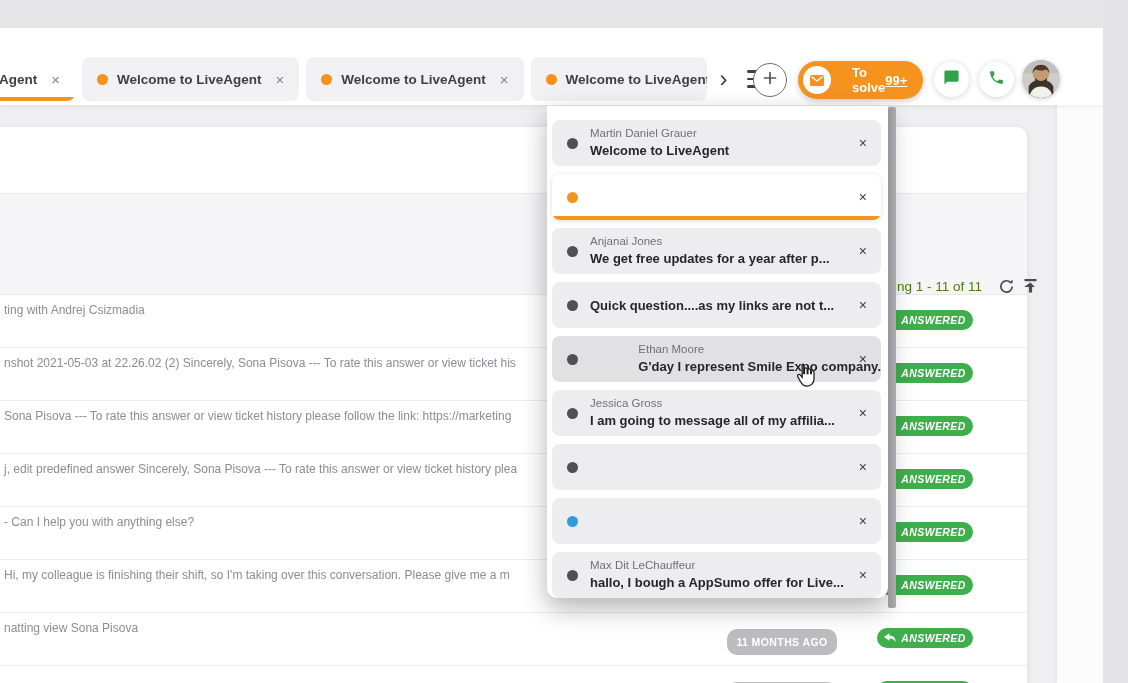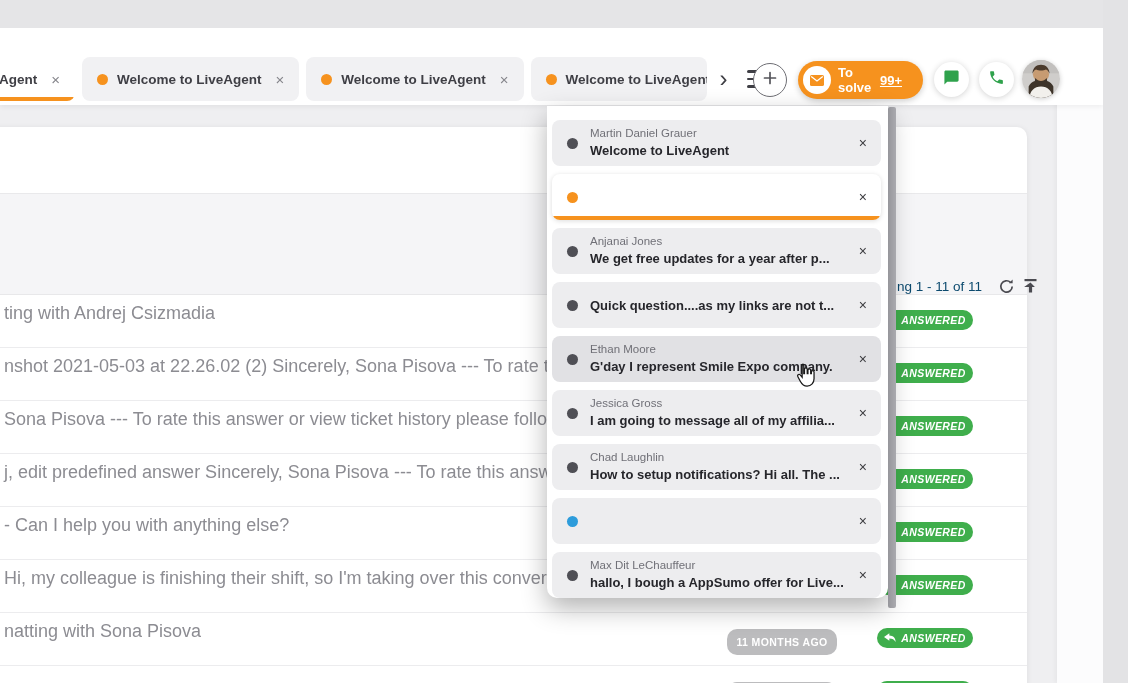--- a/index.html
+++ b/index.html
@@ -27,50 +27,50 @@
   .hamburger{align-self:center;margin-left:12px;display:flex;flex-direction:column;gap:5px;}
   .hamburger i{display:block;width:21px;height:2.6px;background:#3f3f45;border-radius:2px;}
 
   .circle-btn{position:absolute;border-radius:50%;background:#fff;box-shadow:0 1px 6px rgba(0,0,0,.18);
               display:flex;align-items:center;justify-content:center;z-index:4;}
   .tosolve{position:absolute;left:798px;top:61px;width:125px;height:38px;border-radius:20px;background:#f6921e;
            box-shadow:0 2px 6px rgba(0,0,0,.2);display:flex;align-items:center;z-index:4;color:#fff;
            font-weight:bold;font-size:13px;}
   .tosolve .env-circle{width:28px;height:28px;border-radius:50%;background:#fff;margin-left:5px;
            display:flex;align-items:center;justify-content:center;flex:none;}
-  .tosolve .lbl{margin-left:7px;}
+  .tosolve .lbl{margin-left:21px;}
   .tosolve .cnt{margin-left:auto;margin-right:21px;text-decoration:underline;}
   .avatar{position:absolute;left:1022px;top:60px;width:38px;height:38px;border-radius:50%;overflow:hidden;
           box-shadow:0 1px 5px rgba(0,0,0,.2);z-index:4;}
 
   
   .card{position:absolute;left:-40px;top:127px;width:1067px;height:560px;background:#fff;
         border-radius:10px 10px 0 0;box-shadow:0 1px 6px rgba(0,0,0,.08);z-index:1;}
   .card-toolbar{height:66px;border-bottom:1px solid #e9e9eb;}
   .card-sub{position:relative;height:100px;background:#f5f5f7;border-bottom:1px solid #e8e8ea;}
-  .showing{position:absolute;left:937px;top:85px;font-size:13.5px;color:#0c4a6e;}
+  .showing{position:absolute;left:937px;top:85px;font-size:13.5px;color:#4d7c0f;}
   .ico-refresh{position:absolute;left:1038px;top:84px;}
   .ico-totop{position:absolute;left:1063px;top:84px;}
   .col-status{position:absolute;left:936px;top:133px;font-size:12.5px;color:#9b9ba2;}
   .row{position:relative;height:52px;border-bottom:1px solid #ececee;background:#fff;}
-  .row-preview{position:absolute;left:44px;top:8px;font-size:18px;color:#8c8c92;white-space:nowrap;}
+  .row-preview{position:absolute;left:44px;top:8px;font-size:12px;color:#8c8c92;white-space:nowrap;}
   .badge-time{position:absolute;left:767px;top:16px;width:110px;height:26px;border-radius:10px;background:#bcbcbe;
               color:#fff;font-weight:bold;font-size:10.5px;letter-spacing:.4px;
               display:flex;align-items:center;justify-content:center;}
   .badge-status{position:absolute;left:917px;top:15px;width:96px;height:20px;border-radius:11px;background:#3fae4c;
               color:#fff;font-weight:bold;font-size:10.5px;letter-spacing:.4px;box-sizing:border-box;
               display:flex;align-items:center;justify-content:center;gap:5px;font-style:italic;}
 
   
   .dropdown{position:absolute;left:547px;top:106px;width:341px;height:492px;background:#fff;
             border-radius:0 0 10px 10px;box-shadow:0 10px 26px rgba(0,0,0,.30);z-index:6;
             padding:14px 7px 0 5px;box-sizing:border-box;}
   .dd-item{position:relative;height:46px;margin-bottom:8px;border-radius:8px;background:#ededef;
            display:flex;align-items:center;padding-left:15px;overflow:hidden;}
-  .dd-item.hover{background:#e1e1e4;}
+  .dd-item.hover{background:#e1e1e4;justify-content:space-between;}
   .dd-item.active{background:#fff;box-shadow:0 1px 5px rgba(0,0,0,.14);}
   .dd-item.active::after{content:"";position:absolute;left:0;right:0;bottom:0;height:4px;background:#f6921e;}
   .dd-dot{width:11px;height:11px;border-radius:50%;flex:none;background:#4f4f55;}
   .dd-text{margin-left:12px;line-height:1.2;}
   .dd-name{font-size:11.5px;color:#707077;}
   .dd-subject{font-size:13px;font-weight:bold;color:#26262b;margin-top:2px;white-space:nowrap;}
   .dd-close{position:absolute;right:14px;top:50%;transform:translateY(-50%);
             color:#3c3c40;font-size:14px;font-weight:400;}
   .dd-scrollbar{position:absolute;left:888px;top:107px;width:8px;height:501px;z-index:6;border-radius:2px;
             background:linear-gradient(to right,#96969b,#aaaaaf);}
@@ -157,21 +157,21 @@
     <span class="row-preview">Hi, my colleague is finishing their shift, so I'm taking over this conversation. Please give me a m</span>
 
     <span class="badge-status">
       <svg width="12" height="10" viewBox="0 0 18 14">
               <path d="M8 0L0 5.5 8 11V7.8c4.5 0 7.5 1.5 9.5 5.2 0-5.8-3.5-9.6-9.5-9.8z" fill="#fff"></path>
             </svg>
       <span>ANSWERED</span>
     </span>
   </div>
         <div class="row">
-    <span class="row-preview">natting with Sona Pisova</span>
+    <span class="row-preview">natting view Sona Pisova</span>
     <span class="badge-time">11 MONTHS AGO</span>
     <span class="badge-status">
       <svg width="12" height="10" viewBox="0 0 18 14">
               <path d="M8 0L0 5.5 8 11V7.8c4.5 0 7.5 1.5 9.5 5.2 0-5.8-3.5-9.6-9.5-9.8z" fill="#fff"></path>
             </svg>
       <span>ANSWERED</span>
     </span>
   </div>
         <div class="row">
 
@@ -303,24 +303,20 @@
       <div class="dd-item">
     <span class="dd-dot" style="background: rgb(79, 79, 85);"></span>
     <span class="dd-text">
       <div class="dd-name">Jessica Gross</div>
       <div class="dd-subject">I am going to message all of my affilia...</div>
     </span>
     <span class="dd-close">×</span>
   </div>
       <div class="dd-item">
     <span class="dd-dot" style="background: rgb(79, 79, 85);"></span>
-    <span class="dd-text">
-      <div class="dd-name">Chad Laughlin</div>
-      <div class="dd-subject">How to setup notifications? Hi all. The ...</div>
-    </span>
     <span class="dd-close">×</span>
   </div>
       <div class="dd-item">
     <span class="dd-dot" style="background: rgb(45, 156, 219);"></span>
     <span class="dd-text">
     </span>
     <span class="dd-close">×</span>
   </div>
       <div class="dd-item">
     <span class="dd-dot" style="background: rgb(79, 79, 85);"></span>

